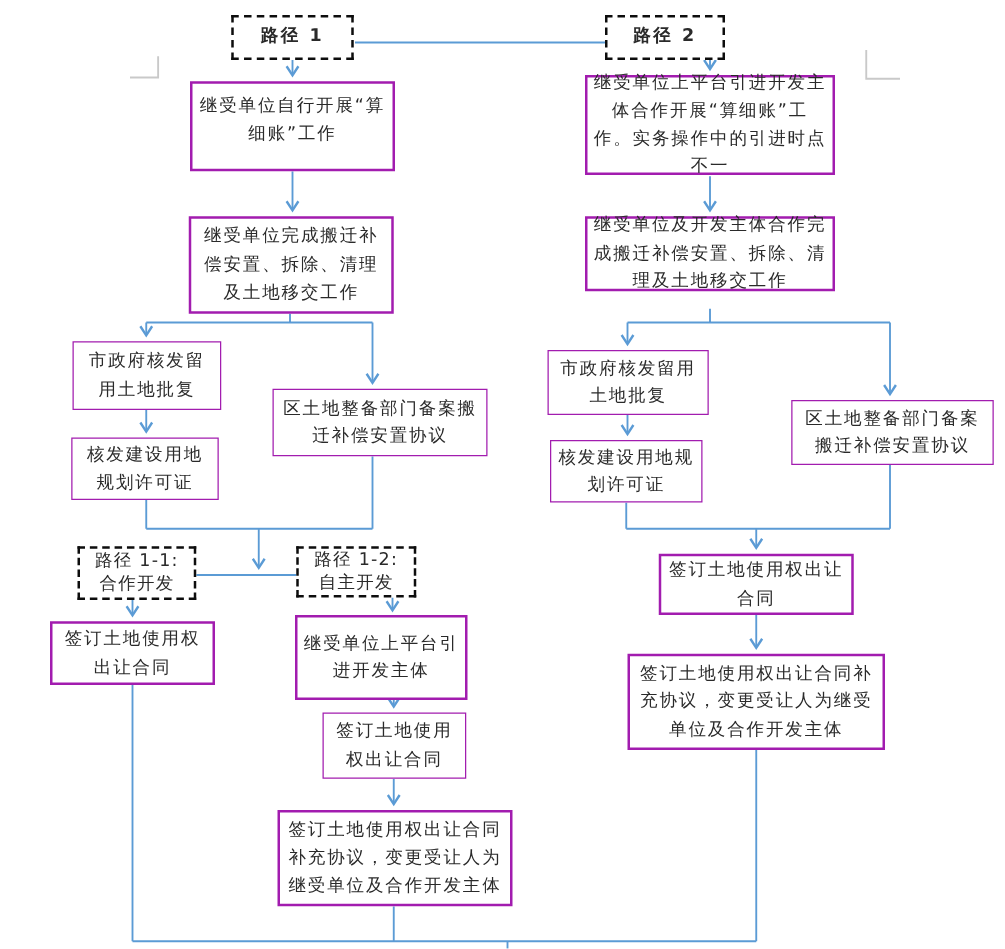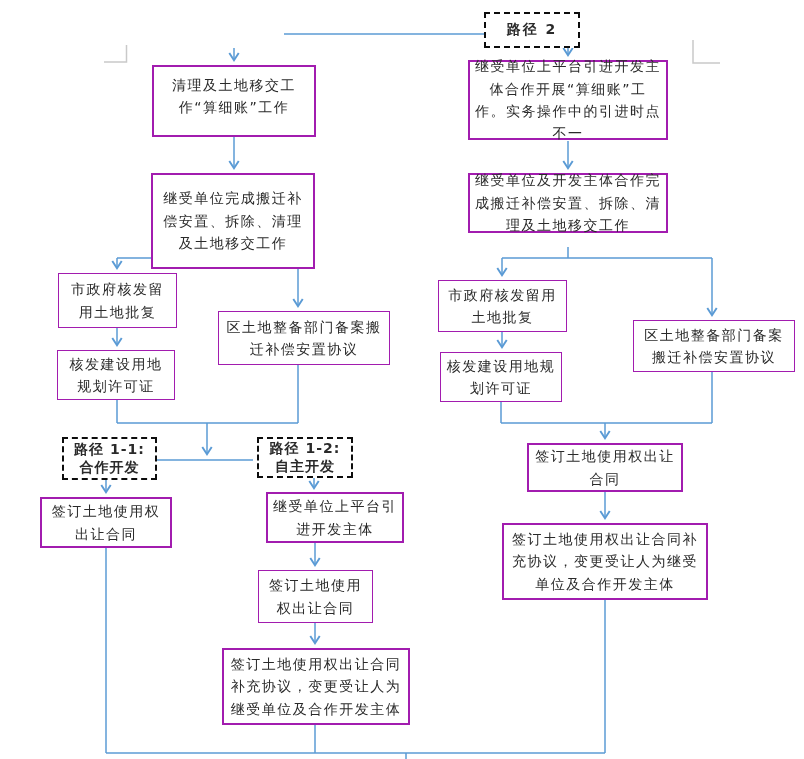--- a/index.html
+++ b/index.html
@@ -15,21 +15,21 @@
     position:absolute;box-sizing:border-box;
     background:#ffffff;border:1px solid #a21caf;
     display:flex;align-items:center;justify-content:center;
     text-align:center;color:#2a2a2a;
     font-size:14px;line-height:1.6;letter-spacing:1.5px;
     padding:2px 5px;
   }
   .node span{display:block;}
   .dashed{
     border:2px dashed #0d0d0d;
-    font-weight:bold;line-height:1.25;letter-spacing:1px;
+    font-weight:normal;line-height:1.25;letter-spacing:1px;
     flex-direction:column;padding:1px 2px;
   }
   .toplabel{font-weight:bold;letter-spacing:2px;}
   .thick{border-width:2.5px;}
 </style>
 </head>
 <body>
 
 <div id="stage">
 
@@ -77,54 +77,57 @@
       <path d="M106,753 H605"></path>
       <path d="M406,753 V759"></path>
     </g>
 
     <g stroke="#c9c9c9" stroke-width="1.5" fill="none">
       <path d="M126.5,45 V62 H104"></path>
       <path d="M693,40 V63 H720"></path>
     </g>
   </svg>
 
+  <div class="node dashed toplabel" style="left:185px;top:12px;width:98px;height:36px;">
+    <span>路径 1</span>
+  </div>
   <div class="node dashed toplabel" style="left:484px;top:12px;width:96px;height:36px;">
     <span>路径 2</span>
   </div>
 
   <div class="node thick" style="left:152px;top:65px;width:164px;height:72px;align-items:flex-start;padding-top:7px;">
-    <span>清理及土地移交工作“算细账”工作</span>
+    <span>继受单位自行开展“算细账”工作</span>
   </div>
-  <div class="node thick" style="left:151px;top:173px;width:164px;height:96px;">
+  <div class="node thick" style="left:151px;top:173px;width:164px;height:78px;">
     <span>继受单位完成搬迁补偿安置、拆除、清理及土地移交工作</span>
   </div>
   <div class="node" style="left:58px;top:273px;width:119px;height:55px;">
     <span>市政府核发留用土地批复</span>
   </div>
   <div class="node" style="left:57px;top:350px;width:118px;height:50px;">
     <span>核发建设用地规划许可证</span>
   </div>
   <div class="node" style="left:218px;top:311px;width:172px;height:54px;">
     <span>区土地整备部门备案搬迁补偿安置协议</span>
   </div>
 
   <div class="node dashed" style="left:62px;top:437px;width:95px;height:43px;">
     <span>路径 1-1:</span>
     <span>合作开发</span>
   </div>
-  <div class="node dashed" style="left:257px;top:437px;width:96px;height:41px;">
+  <div class="node dashed" style="left:237px;top:437px;width:96px;height:41px;">
     <span>路径 1-2:</span>
     <span>自主开发</span>
   </div>
 
   <div class="node thick" style="left:40px;top:497px;width:132px;height:51px;">
     <span>签订土地使用权出让合同</span>
   </div>
 
-  <div class="node thick" style="left:266px;top:492px;width:138px;height:51px;">
+  <div class="node thick" style="left:236px;top:492px;width:138px;height:68px;">
     <span>继受单位上平台引进开发主体</span>
   </div>
   <div class="node" style="left:258px;top:570px;width:115px;height:53px;">
     <span>签订土地使用权出让合同</span>
   </div>
   <div class="node thick" style="left:222px;top:648px;width:188px;height:77px;">
     <span>签订土地使用权出让合同补充协议，变更受让人为继受单位及合作开发主体</span>
   </div>
 
   <div class="node thick" style="left:468px;top:60px;width:200px;height:80px;">

